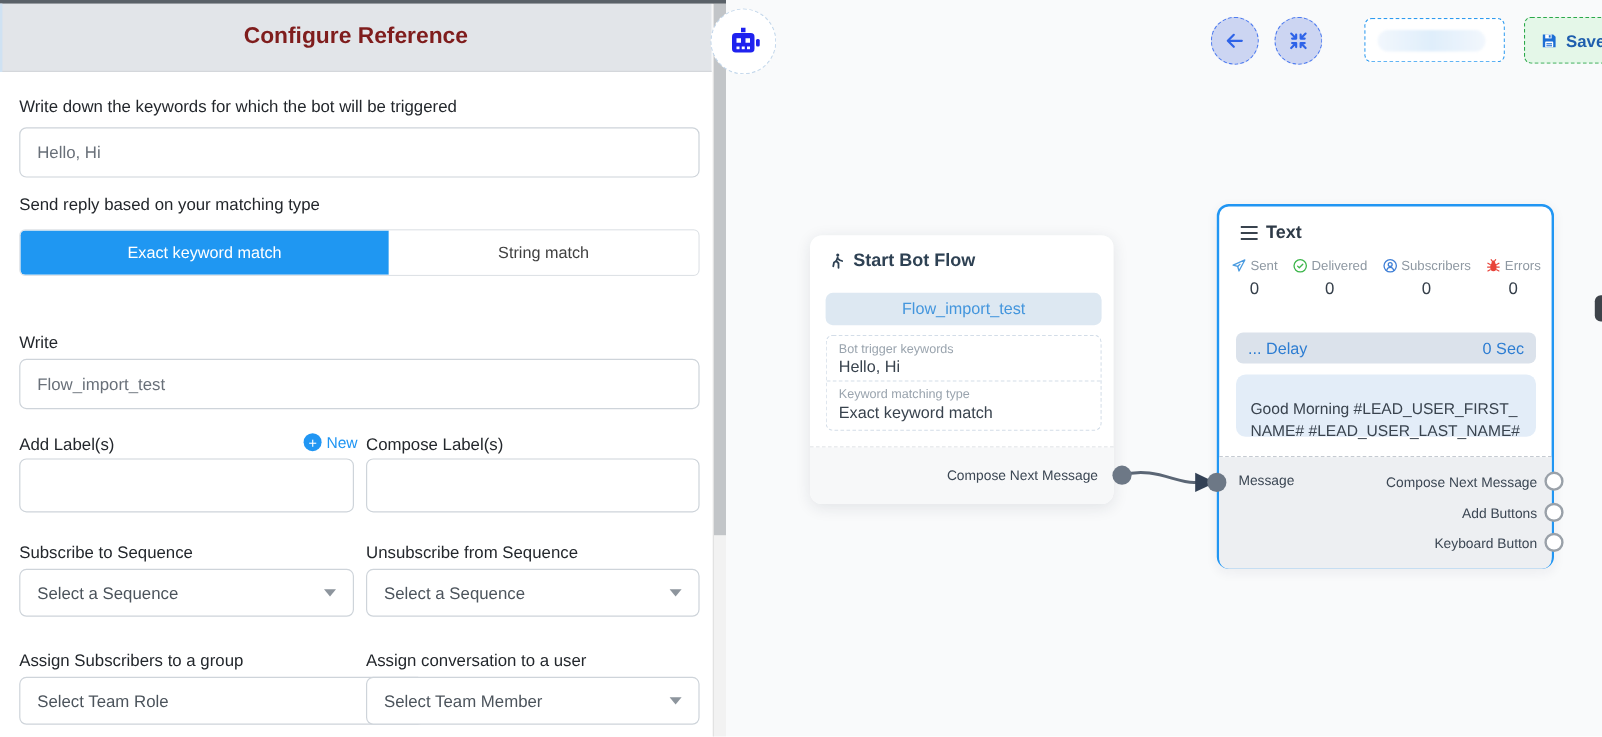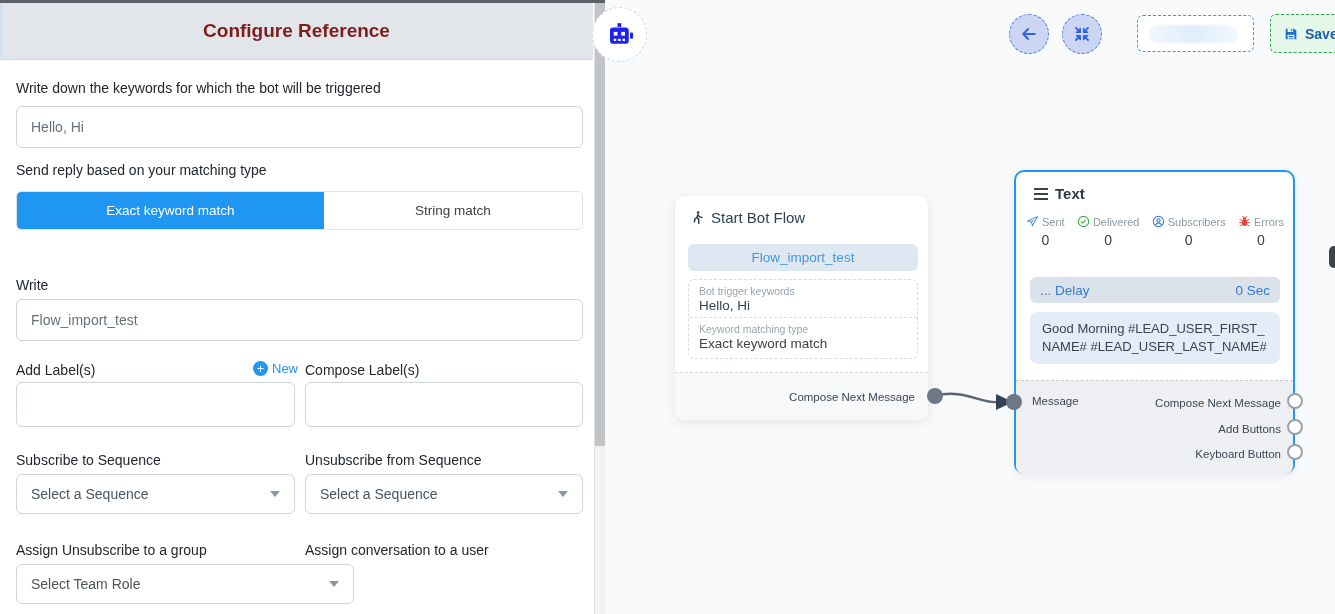--- a/index.html
+++ b/index.html
@@ -55,21 +55,21 @@
                 background:linear-gradient(90deg,#f2f7fd,#dfeefb,#f2f7fd); filter:blur(1px); }
   .save-btn { position:absolute; left:1270px; top:14px; width:80px; height:39px; background:#e4f7e8;
               border:1.5px dashed #2ba84a; border-radius:6px; display:flex; align-items:center; gap:6px;
               padding-left:12px; cursor:pointer; }
   .save-btn span { font-size:14px; font-weight:bold; color:#1f5fae; }
 
   
   .start-node { position:absolute; left:675px; top:196px; width:253px; height:224px; background:#fff;
                 border-radius:10px; box-shadow:0 3px 12px rgba(30,40,60,0.10); }
   .start-header { position:absolute; left:15px; top:13px; display:flex; align-items:center; gap:6px;
-                  font-size:15px; font-weight:normal; color:#2e4153; }
+                  font-size:15px; font-weight:bold; color:#2e4153; }
   .flow-pill { position:absolute; left:13px; top:48px; width:230px; height:27px; background:#dde8f2;
                border-radius:6px; display:flex; align-items:center; justify-content:center;
                font-size:13.5px; color:#4496dd; }
   .trigger-box { position:absolute; left:13px; top:83px; width:230px; height:80px;
                  border:1px dashed #d3dde8; border-radius:6px; }
   .trigger-row { padding:5px 10px 4px; }
   .trigger-row + .trigger-row { border-top:1px dashed #d3dde8; }
   .mini-label { font-size:10.5px; color:#9aa4ae; }
   .mini-value { font-size:13.5px; color:#39434e; margin-top:1px; }
   .start-divider { position:absolute; left:0; top:176px; width:100%; border-top:1.5px dashed #d6d9dd; }
@@ -86,21 +86,21 @@
                  font-size:15px; font-weight:bold; color:#2e3a47; }
   .menu-bars { width:14px; height:12px; background:repeating-linear-gradient(#39434e 0 2px, transparent 2px 5px); }
   .stats-row { position:absolute; left:10px; top:43px; width:258px; display:flex; justify-content:space-between;align-items:flex-end; }
   .stat { display:flex; flex-direction:column; align-items:center; }
   .stat-top { display:flex; align-items:center; gap:3px; font-size:11px; color:#8e98a2; }
   .stat-val { font-size:14px; color:#353f4a; margin-top:4px; }
   .delay-row { position:absolute; left:14px; top:105px; width:250px; height:26px; background:#dbe2eb;
                border-radius:6px; display:flex; align-items:center; justify-content:space-between; padding:0 10px; }
   .delay-row .dl { font-size:13.5px; color:#2d7dd2; }
   .msg-box { position:absolute; left:14px; top:140px; width:250px; height:52px; background:#e3edf8;
-             border-radius:8px; padding:8px 12px; font-size:13px; color:#39434e; line-height:1.4;
+             border-radius:8px; padding:20px 12px; font-size:13px; color:#39434e; line-height:1.4;
              word-break:break-all; }
   .text-divider { position:absolute; left:0; top:208px; width:100%; border-top:1.5px dashed #c5cad1; }
   .text-footer { position:absolute; left:0; top:209px; width:100%; height:93px; background:#edeff2;
                  border-radius:0 0 8px 8px; }
   .in-port { position:absolute; left:16px; top:14px; font-size:11.5px; color:#3c4754; }
   .out-port { position:absolute; right:12px; font-size:11.5px; color:#3c4754; }
 
   .edge-svg { position:absolute; left:0; top:0; width:1335px; height:614px; pointer-events:none; z-index:3; }
 </style>
 </head>
@@ -138,24 +138,28 @@
     <div class="form-label" style="left:305px; top:452px;">Unsubscribe from Sequence</div>
     <div class="select" style="left:16px; top:474px; width:279px;">
       <span>Select a Sequence</span>
       <div class="caret"></div>
     </div>
     <div class="select" style="left:305px; top:474px; width:278px;">
       <span>Select a Sequence</span>
       <div class="caret"></div>
     </div>
 
-    <div class="form-label" style="left:16px; top:542px;">Assign Unsubscribe to a group</div>
+    <div class="form-label" style="left:16px; top:542px;">Assign Subscribers to a group</div>
     <div class="form-label" style="left:305px; top:542px;">Assign conversation to a user</div>
     <div class="select" style="left:16px; top:564px; width:338px;">
       <span>Select Team Role</span>
+      <div class="caret"></div>
+    </div>
+    <div class="select" style="left:305px; top:564px; width:278px;">
+      <span>Select Team Member</span>
       <div class="caret"></div>
     </div>
   </div>
 
   <div class="scroll-track"></div>
   <div class="scroll-thumb"></div>
   <div class="top-line"></div>
   <div class="left-edge"></div>
 
   <div class="canvas"></div>

